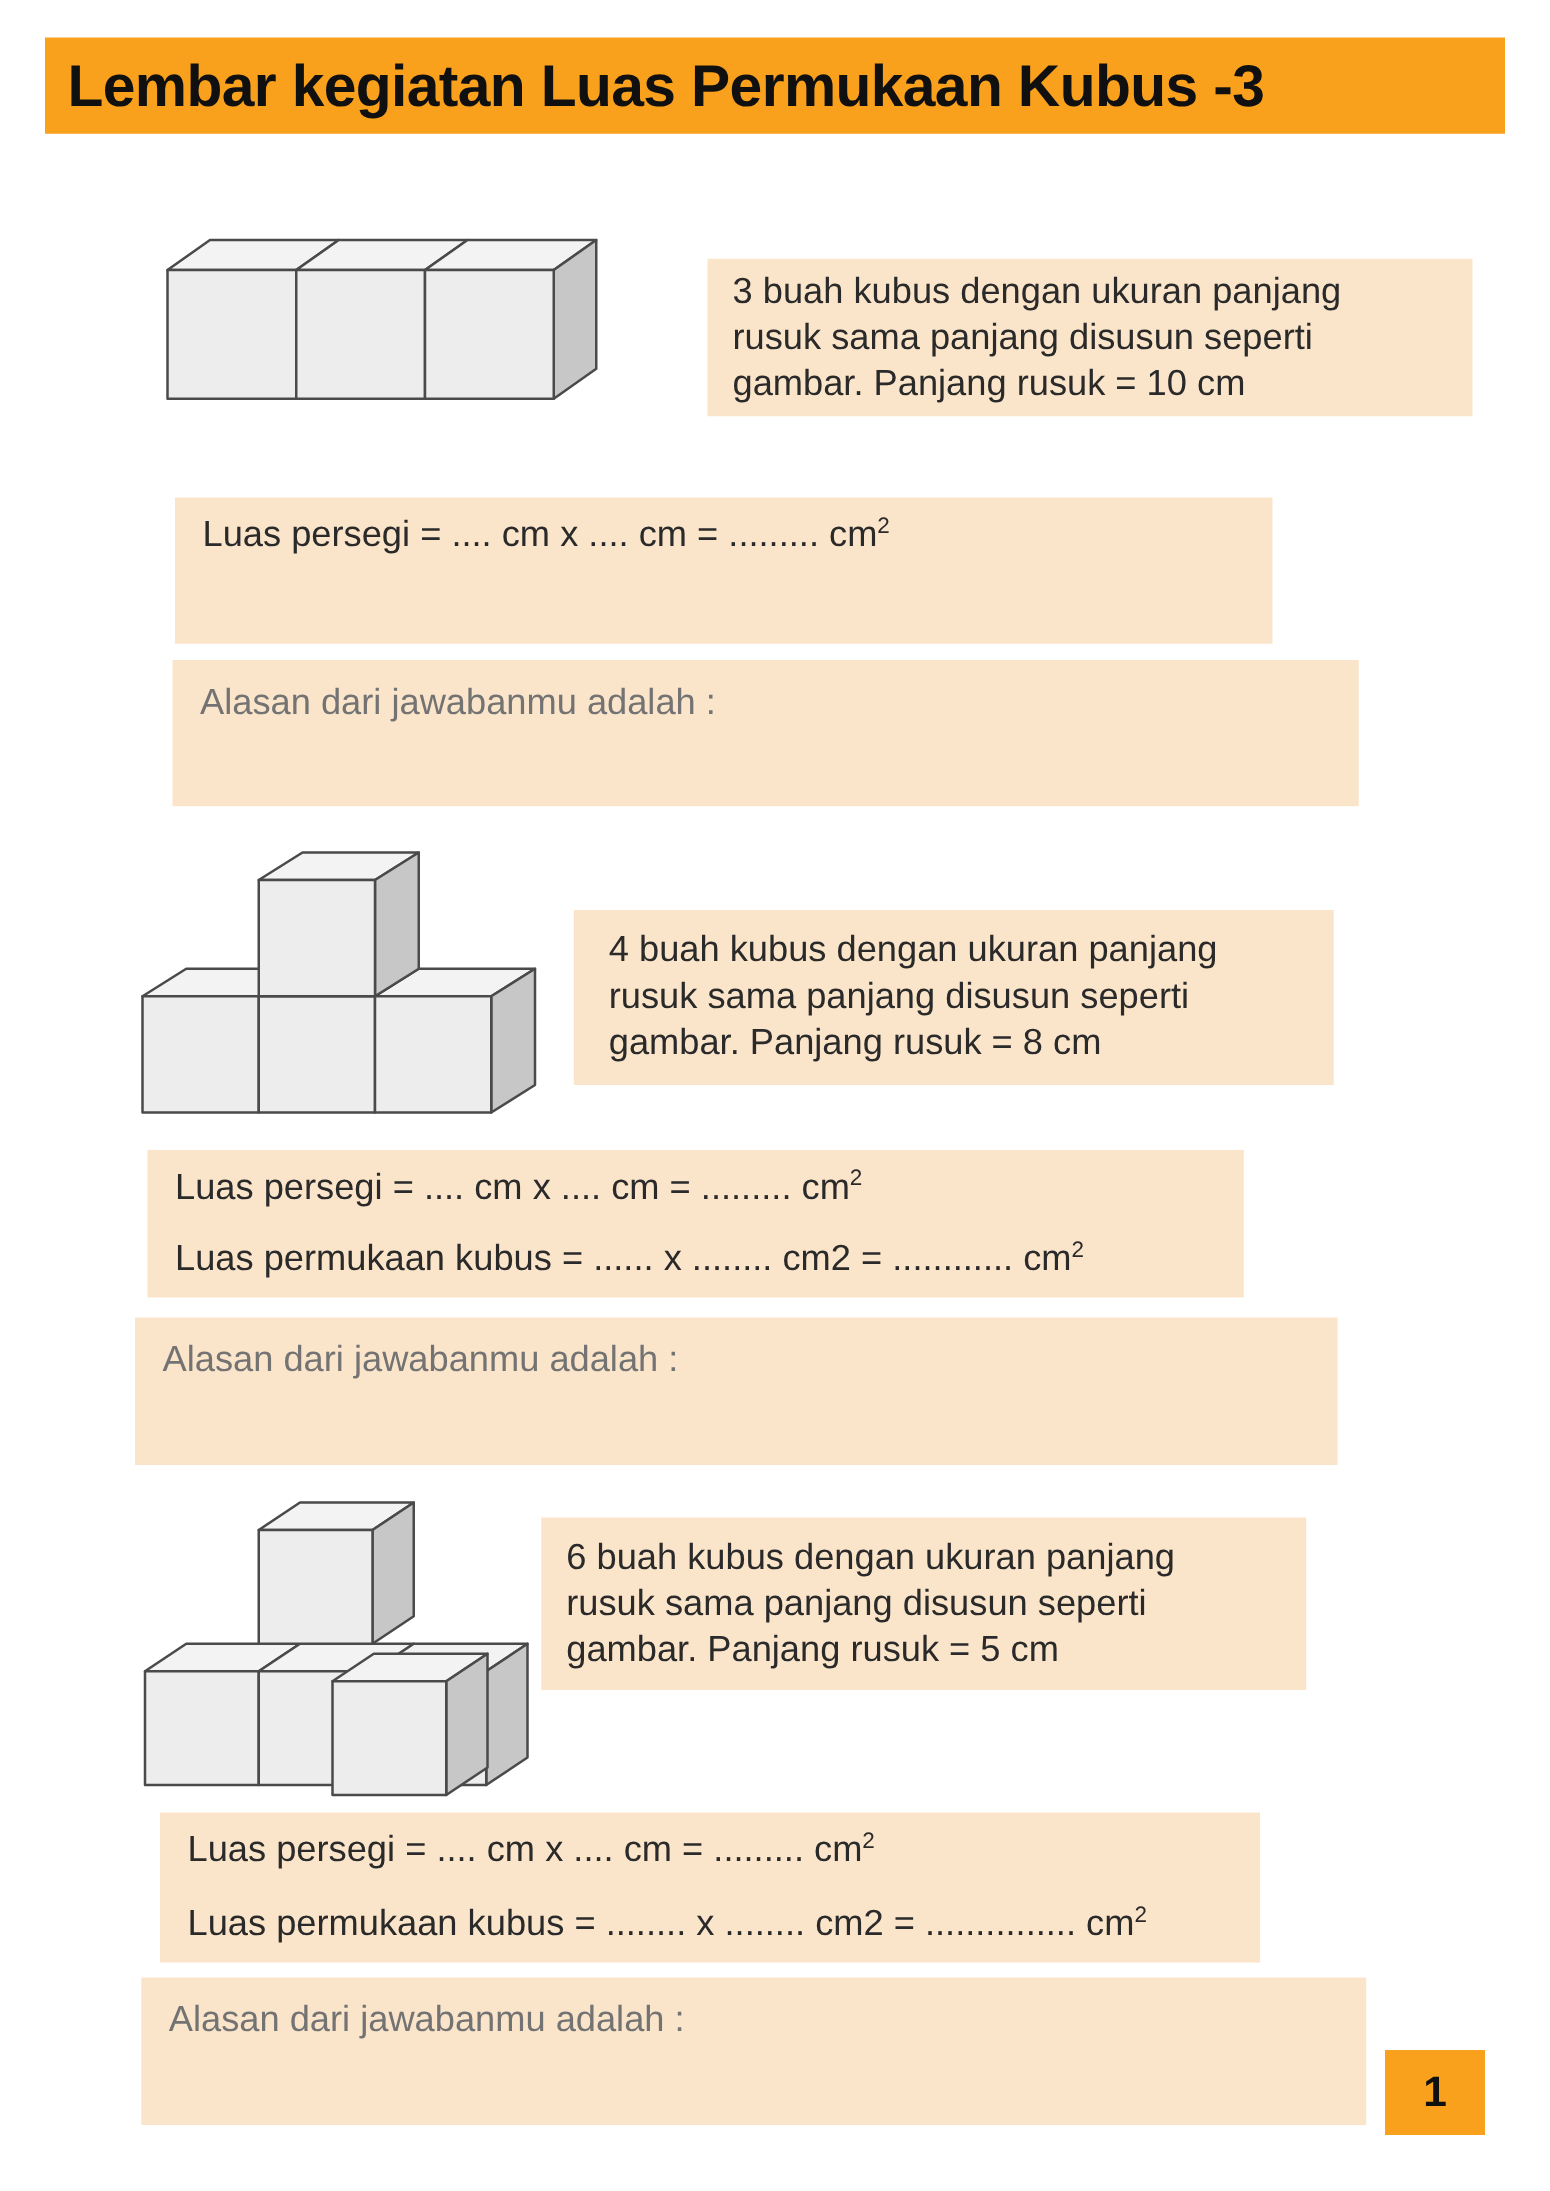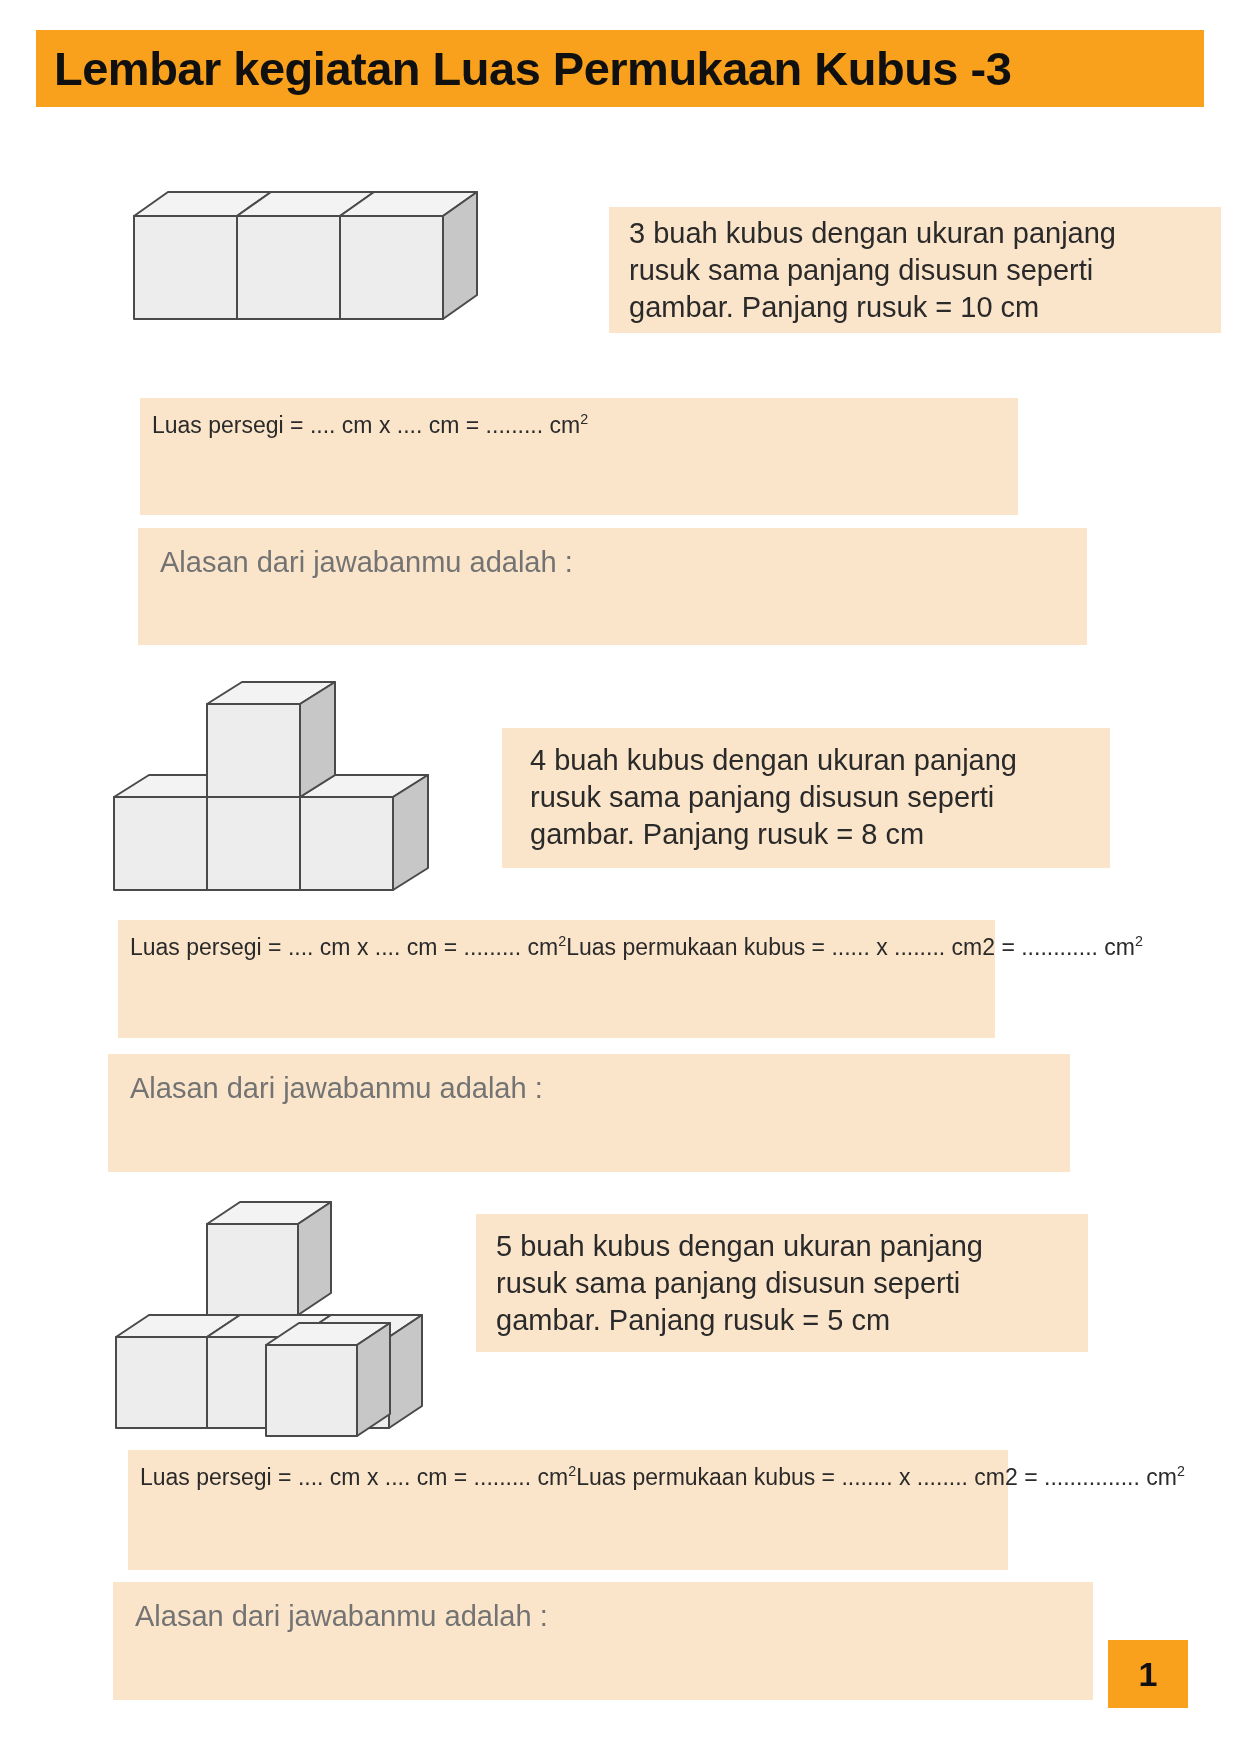--- a/index.html
+++ b/index.html
@@ -9,25 +9,25 @@
   }
   .header{
     position:absolute;left:36px;top:30px;width:1168px;height:77px;
     background:#F9A11C;display:flex;align-items:center;
   }
   .header .title{
     font-size:47px;font-weight:bold;color:#101010;letter-spacing:-0.5px;
     padding-left:18px;white-space:nowrap;
   }
   .peach{background:#FBE5CA;position:absolute;box-sizing:border-box;}
-  .instr{font-size:29px;line-height:37px;color:#2a2a2a;padding:8px 20px;margin-left:43px;}
+  .instr{font-size:29px;line-height:37px;color:#2a2a2a;padding:8px 20px;}
   .instr-tall{padding:14px 20px;}
   .formula{
-    display:flex;flex-direction:row;justify-content:space-between;
-    padding:14px 12px;font-size:23px;color:#2a2a2a;
+    display:flex;flex-direction:column;justify-content:space-between;
+    padding:14px 22px;font-size:29px;color:#2a2a2a;
   }
   .formula .fline{white-space:nowrap;}
   .formula sup{font-size:0.62em;vertical-align:super;line-height:0;}
   .reason{font-size:29px;color:#737373;padding:18px 22px;}
   .figure{position:absolute;}
   .figure svg{display:block;}
   .cube-stroke{stroke:#4a4a4a;stroke-width:2;stroke-linejoin:round;}
   .f-top{fill:#F3F3F3;}
   .f-front{fill:#EDEDED;}
   .f-side{fill:#C7C7C7;}
@@ -118,21 +118,21 @@
       <polygon class="cube-stroke f-side" points="184,26 217,4 217,95 184,117"></polygon>
       <rect class="cube-stroke f-front" x="93" y="26" width="91" height="91"></rect>
 
       <polygon class="cube-stroke f-top" points="152,147 185,125 276,125 243,147"></polygon>
       <polygon class="cube-stroke f-side" points="243,147 276,125 276,216 243,238"></polygon>
       <rect class="cube-stroke f-front" x="152" y="147" width="91" height="91"></rect>
     </svg>
   </div>
 
   <div class="peach instr instr-tall" style="left:433px;top:1214px;width:612px;height:138px;">
-    <div>5 buah kubus dengan ukuran panjang</div>
+    <div>6 buah kubus dengan ukuran panjang</div>
     <div>rusuk sama panjang disusun seperti</div>
     <div>gambar. Panjang rusuk = 5 cm</div>
   </div>
 
   <div class="peach formula" style="left:128px;top:1450px;width:880px;height:120px;">
     <div class="fline"><span>Luas persegi = .... cm x .... cm = ......... cm</span><sup>2</sup></div>
     <div class="fline"><span>Luas permukaan kubus = ........ x ........ cm2 = ............... cm</span><sup>2</sup></div>
   </div>
 
   <div class="peach reason" style="left:113px;top:1582px;width:980px;height:118px;">

